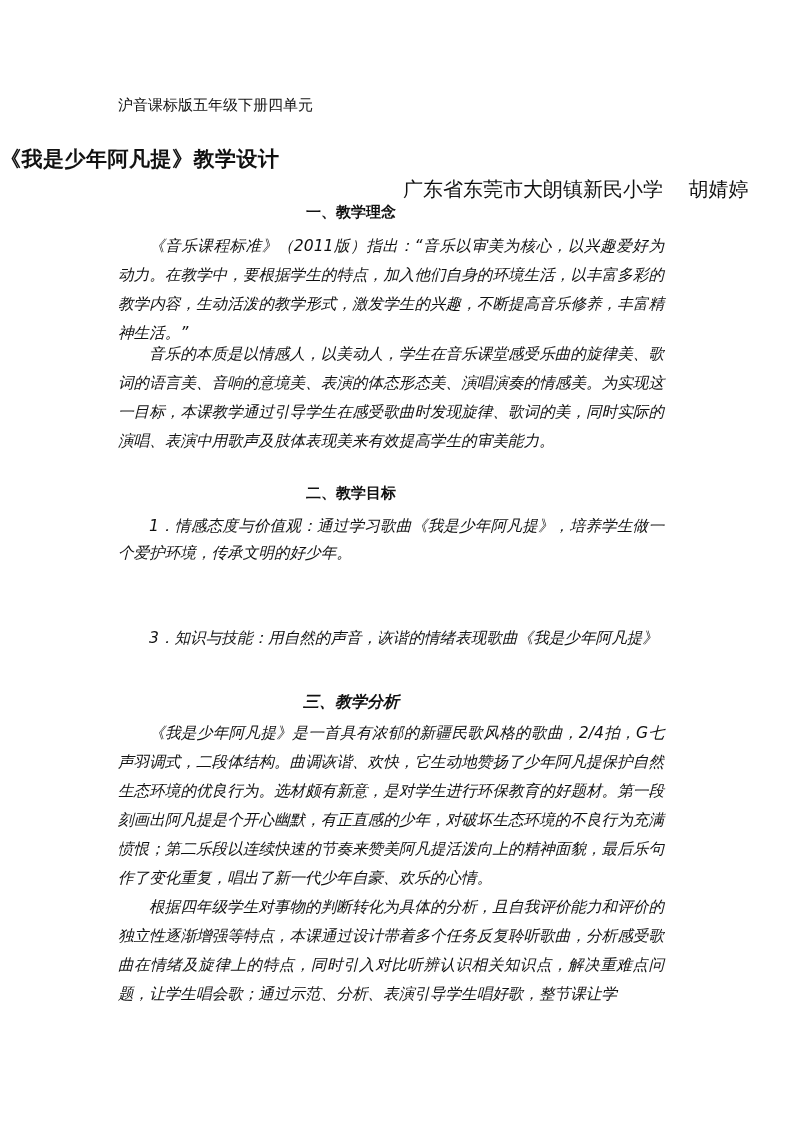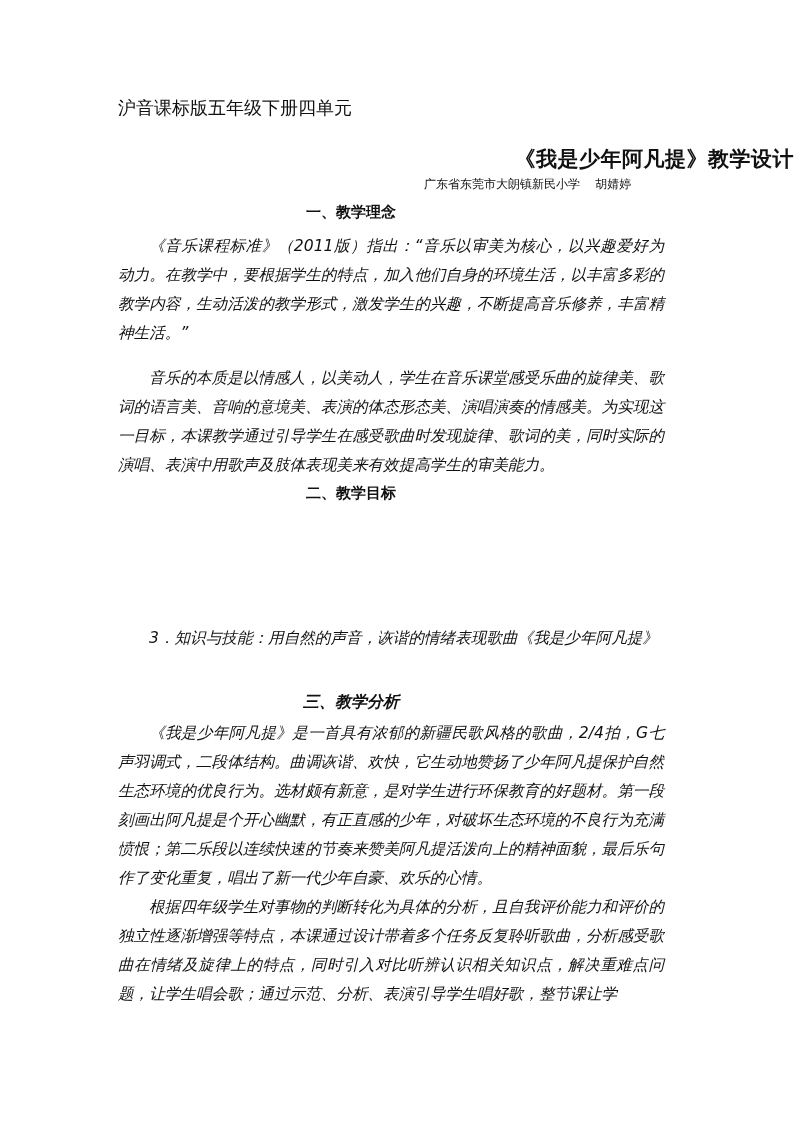--- a/index.html
+++ b/index.html
@@ -1,39 +1,40 @@
 <!DOCTYPE html>
 <html><head>
 <meta charset="utf-8">
 <style>
   html, body { margin: 0; padding: 0; background: #ffffff; }
   body { width: 794px; height: 1123px; position: relative; overflow: hidden;
          font-family: "DejaVu Sans", "Liberation Sans", sans-serif; color: #111111; }
   .page { position: absolute; left: 0; top: 0; width: 794px; height: 1123px; background: #fff; }
-  .unit { position: absolute; left: 118px; top: 96px; font-size: 18px; letter-spacing: 0px; }
-  .title { position: absolute; left: 0; width: 794px; top: 145px; text-align: right;
+  .unit { position: absolute; left: 118px; top: 96px; font-size: 15px; letter-spacing: 0px; }
+  .title { position: absolute; left: 0; width: 794px; top: 145px; text-align: left;
            font-size: 21px; font-weight: bold; letter-spacing: 0.5px; }
-  .author { position: absolute; left: 424px; top: 176px; font-size: 12px; white-space: pre; }
+  .author { position: absolute; left: 403px; top: 176px; font-size: 20px; white-space: pre; }
   .h { position: absolute; left: 0; width: 702px; text-align: center; font-size: 15px; font-weight: bold; }
   .h3 { font-size: 16px; font-style: italic; }
   .para { position: absolute; left: 118px; width: 546px; font-size: 15.6px; line-height: 29px;
           text-align: justify; text-indent: 31px; word-break: break-all; font-style: italic; }
   .para.tight { line-height: 27px; }
 </style>
 </head>
 <body>
 
 <div class="page">
   <div class="unit">沪音课标版五年级下册四单元</div>
   <div class="title">《我是少年阿凡提》教学设计</div>
   <div class="author">广东省东莞市大朗镇新民小学    胡婧婷</div>
 
   <div class="h" style="top:203px">一、教学理念</div>
   <div class="para" style="top:232px">《音乐课程标准》（2011版）指出：“音乐以审美为核心，以兴趣爱好为动力。在教学中，要根据学生的特点，加入他们自身的环境生活，以丰富多彩的教学内容，生动活泼的教学形式，激发学生的兴趣，不断提高音乐修养，丰富精神生活。”</div>
-  <div class="para" style="top:364px">音乐的本质是以情感人，以美动人，学生在音乐课堂感受乐曲的旋律美、歌词的语言美、音响的意境美、表演的体态形态美、演唱演奏的情感美。为实现这一目标，本课教学通过引导学生在感受歌曲时发现旋律、歌词的美，同时实际的演唱、表演中用歌声及肢体表现美来有效提高学生的审美能力。</div>
+  <div class="para" style="top:340px">音乐的本质是以情感人，以美动人，学生在音乐课堂感受乐曲的旋律美、歌词的语言美、音响的意境美、表演的体态形态美、演唱演奏的情感美。为实现这一目标，本课教学通过引导学生在感受歌曲时发现旋律、歌词的美，同时实际的演唱、表演中用歌声及肢体表现美来有效提高学生的审美能力。</div>
 
   <div class="h" style="top:484px">二、教学目标</div>
+  <div class="para tight" style="top:513px">1．情感态度与价值观：通过学习歌曲《我是少年阿凡提》，培养学生做一个爱护环境，传承文明的好少年。</div>
   <div class="para tight" style="top:625px">3．知识与技能：用自然的声音，诙谐的情绪表现歌曲《我是少年阿凡提》</div>
 
   <div class="h h3" style="top:692px">三、教学分析</div>
   <div class="para" style="top:719px">《我是少年阿凡提》是一首具有浓郁的新疆民歌风格的歌曲，2/4拍，G七声羽调式，二段体结构。曲调诙谐、欢快，它生动地赞扬了少年阿凡提保护自然生态环境的优良行为。选材颇有新意，是对学生进行环保教育的好题材。第一段刻画出阿凡提是个开心幽默，有正直感的少年，对破坏生态环境的不良行为充满愤恨；第二乐段以连续快速的节奏来赞美阿凡提活泼向上的精神面貌，最后乐句作了变化重复，唱出了新一代少年自豪、欢乐的心情。</div>
   <div class="para" style="top:893px">根据四年级学生对事物的判断转化为具体的分析，且自我评价能力和评价的独立性逐渐增强等特点，本课通过设计带着多个任务反复聆听歌曲，分析感受歌曲在情绪及旋律上的特点，同时引入对比听辨认识相关知识点，解决重难点问题，让学生唱会歌；通过示范、分析、表演引导学生唱好歌，整节课让学</div>
 </div>
 
 </body></html>

